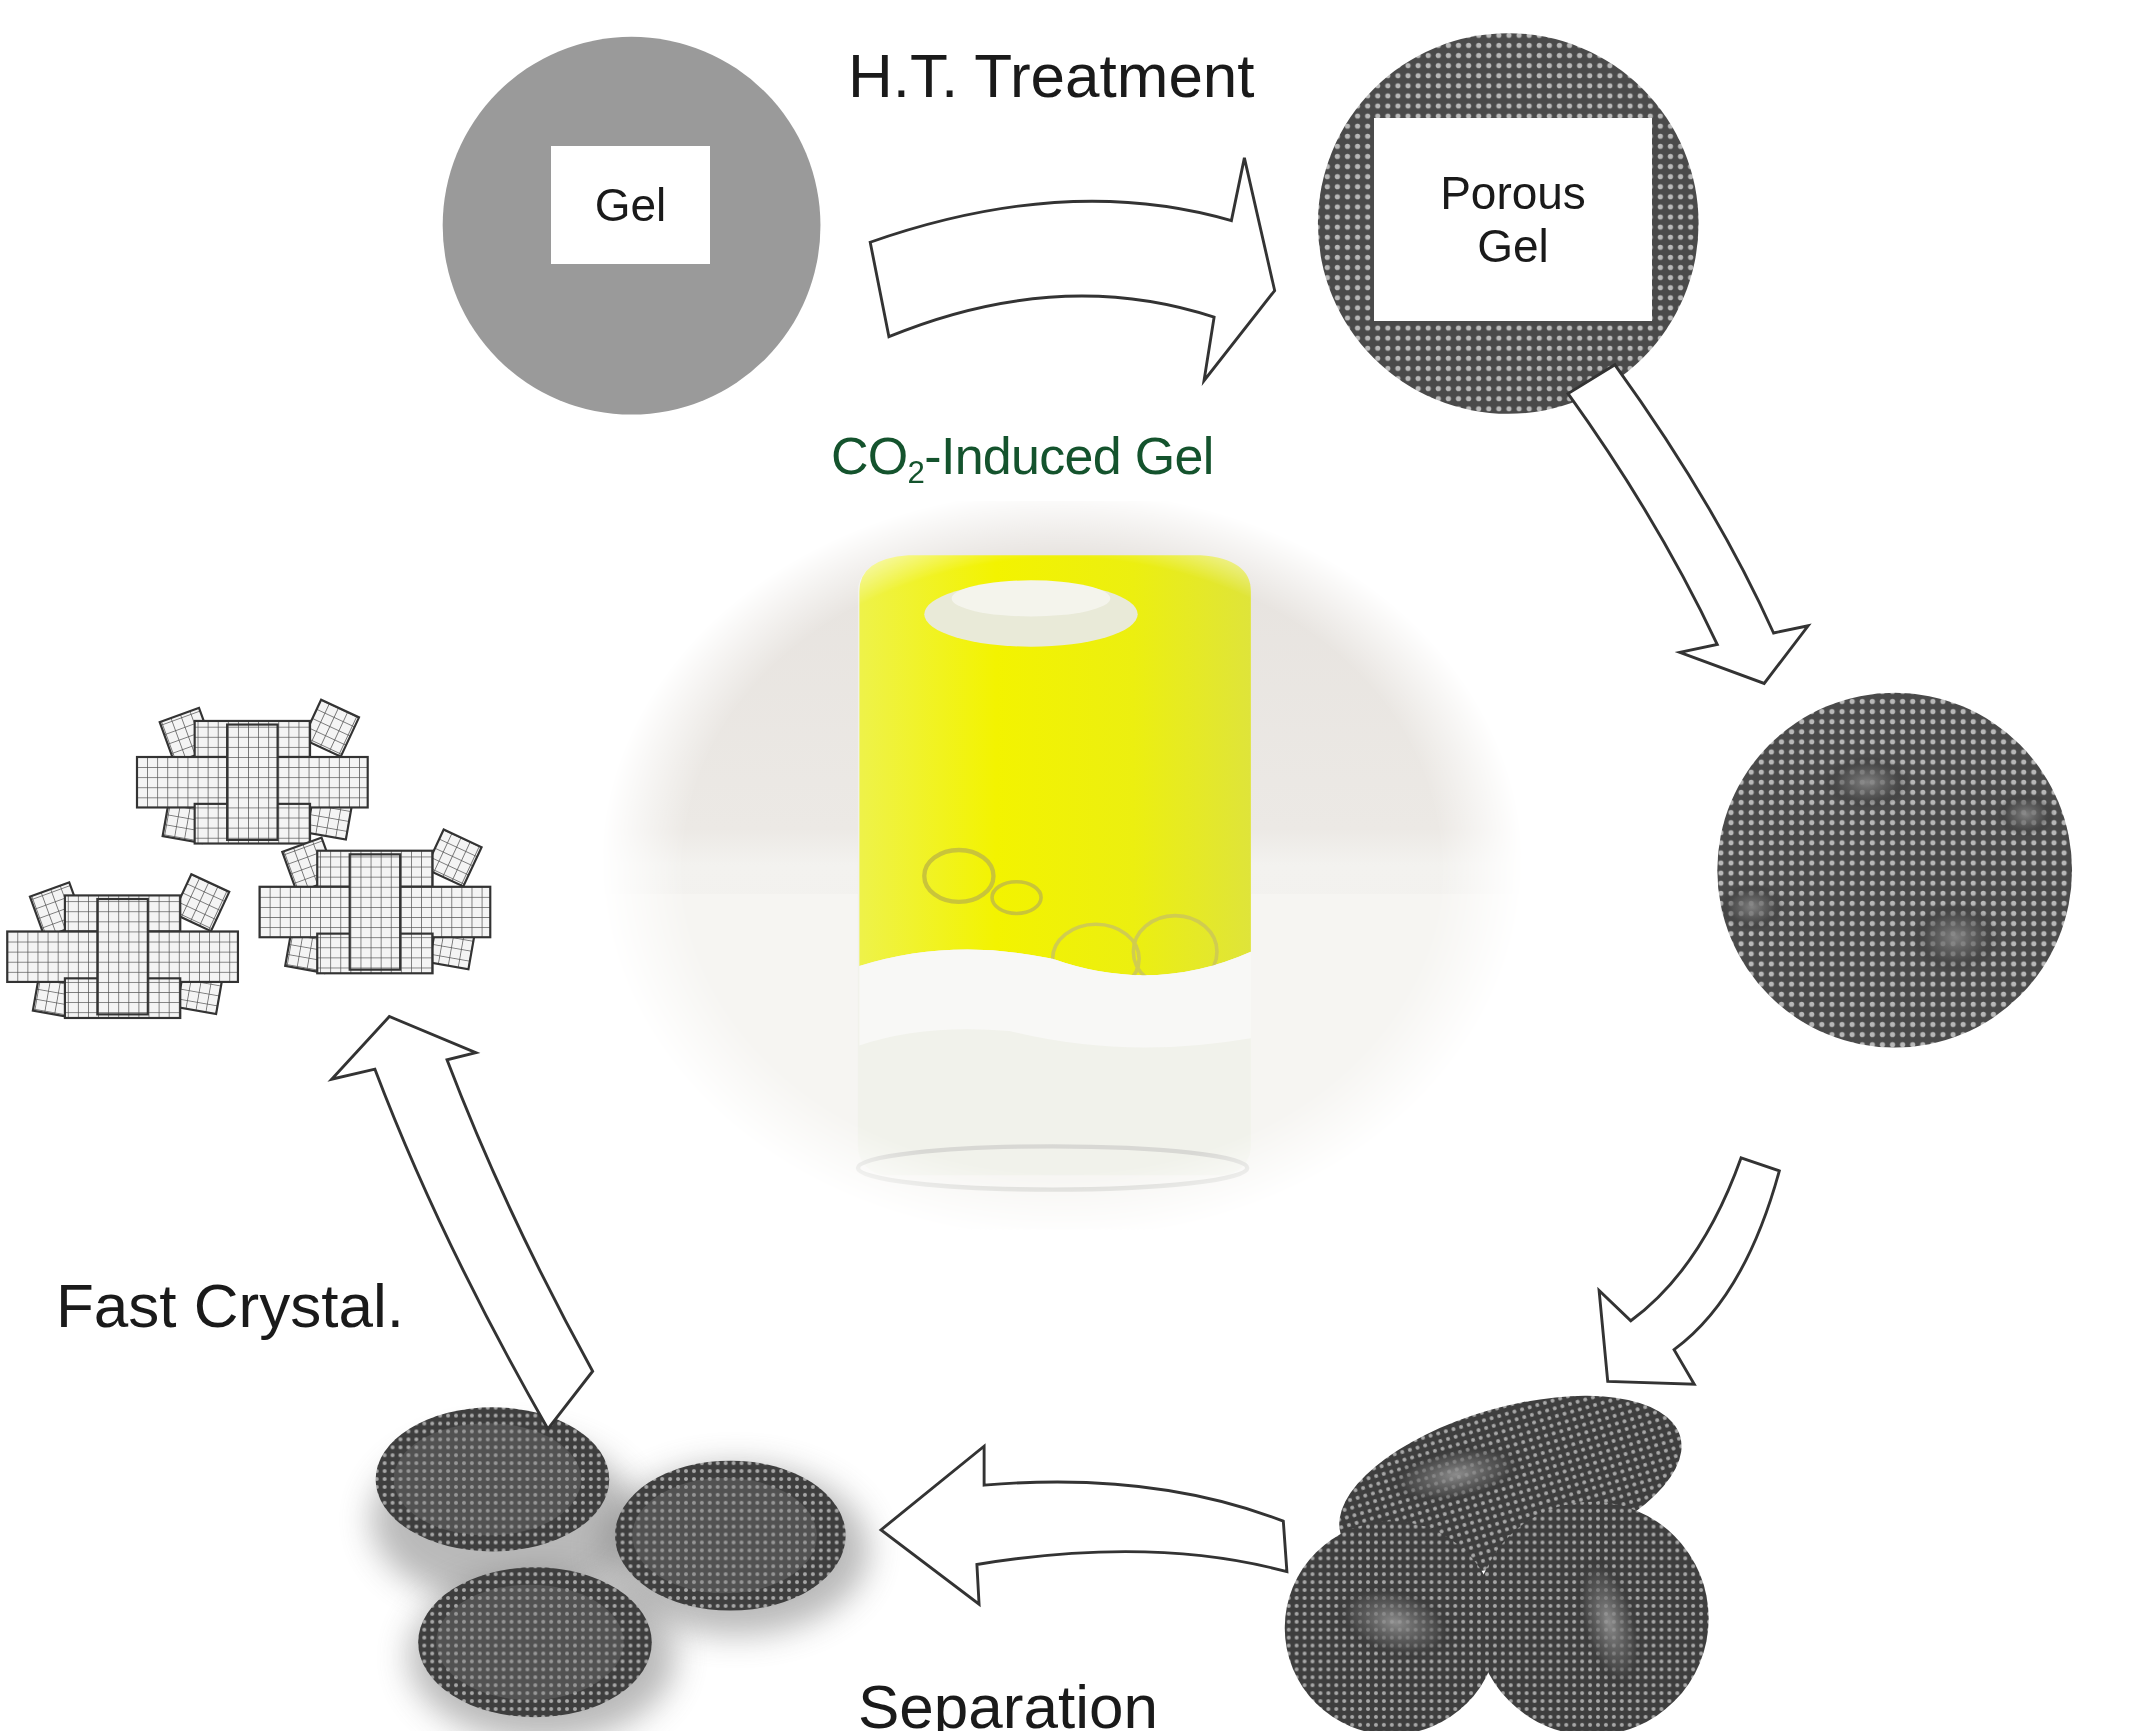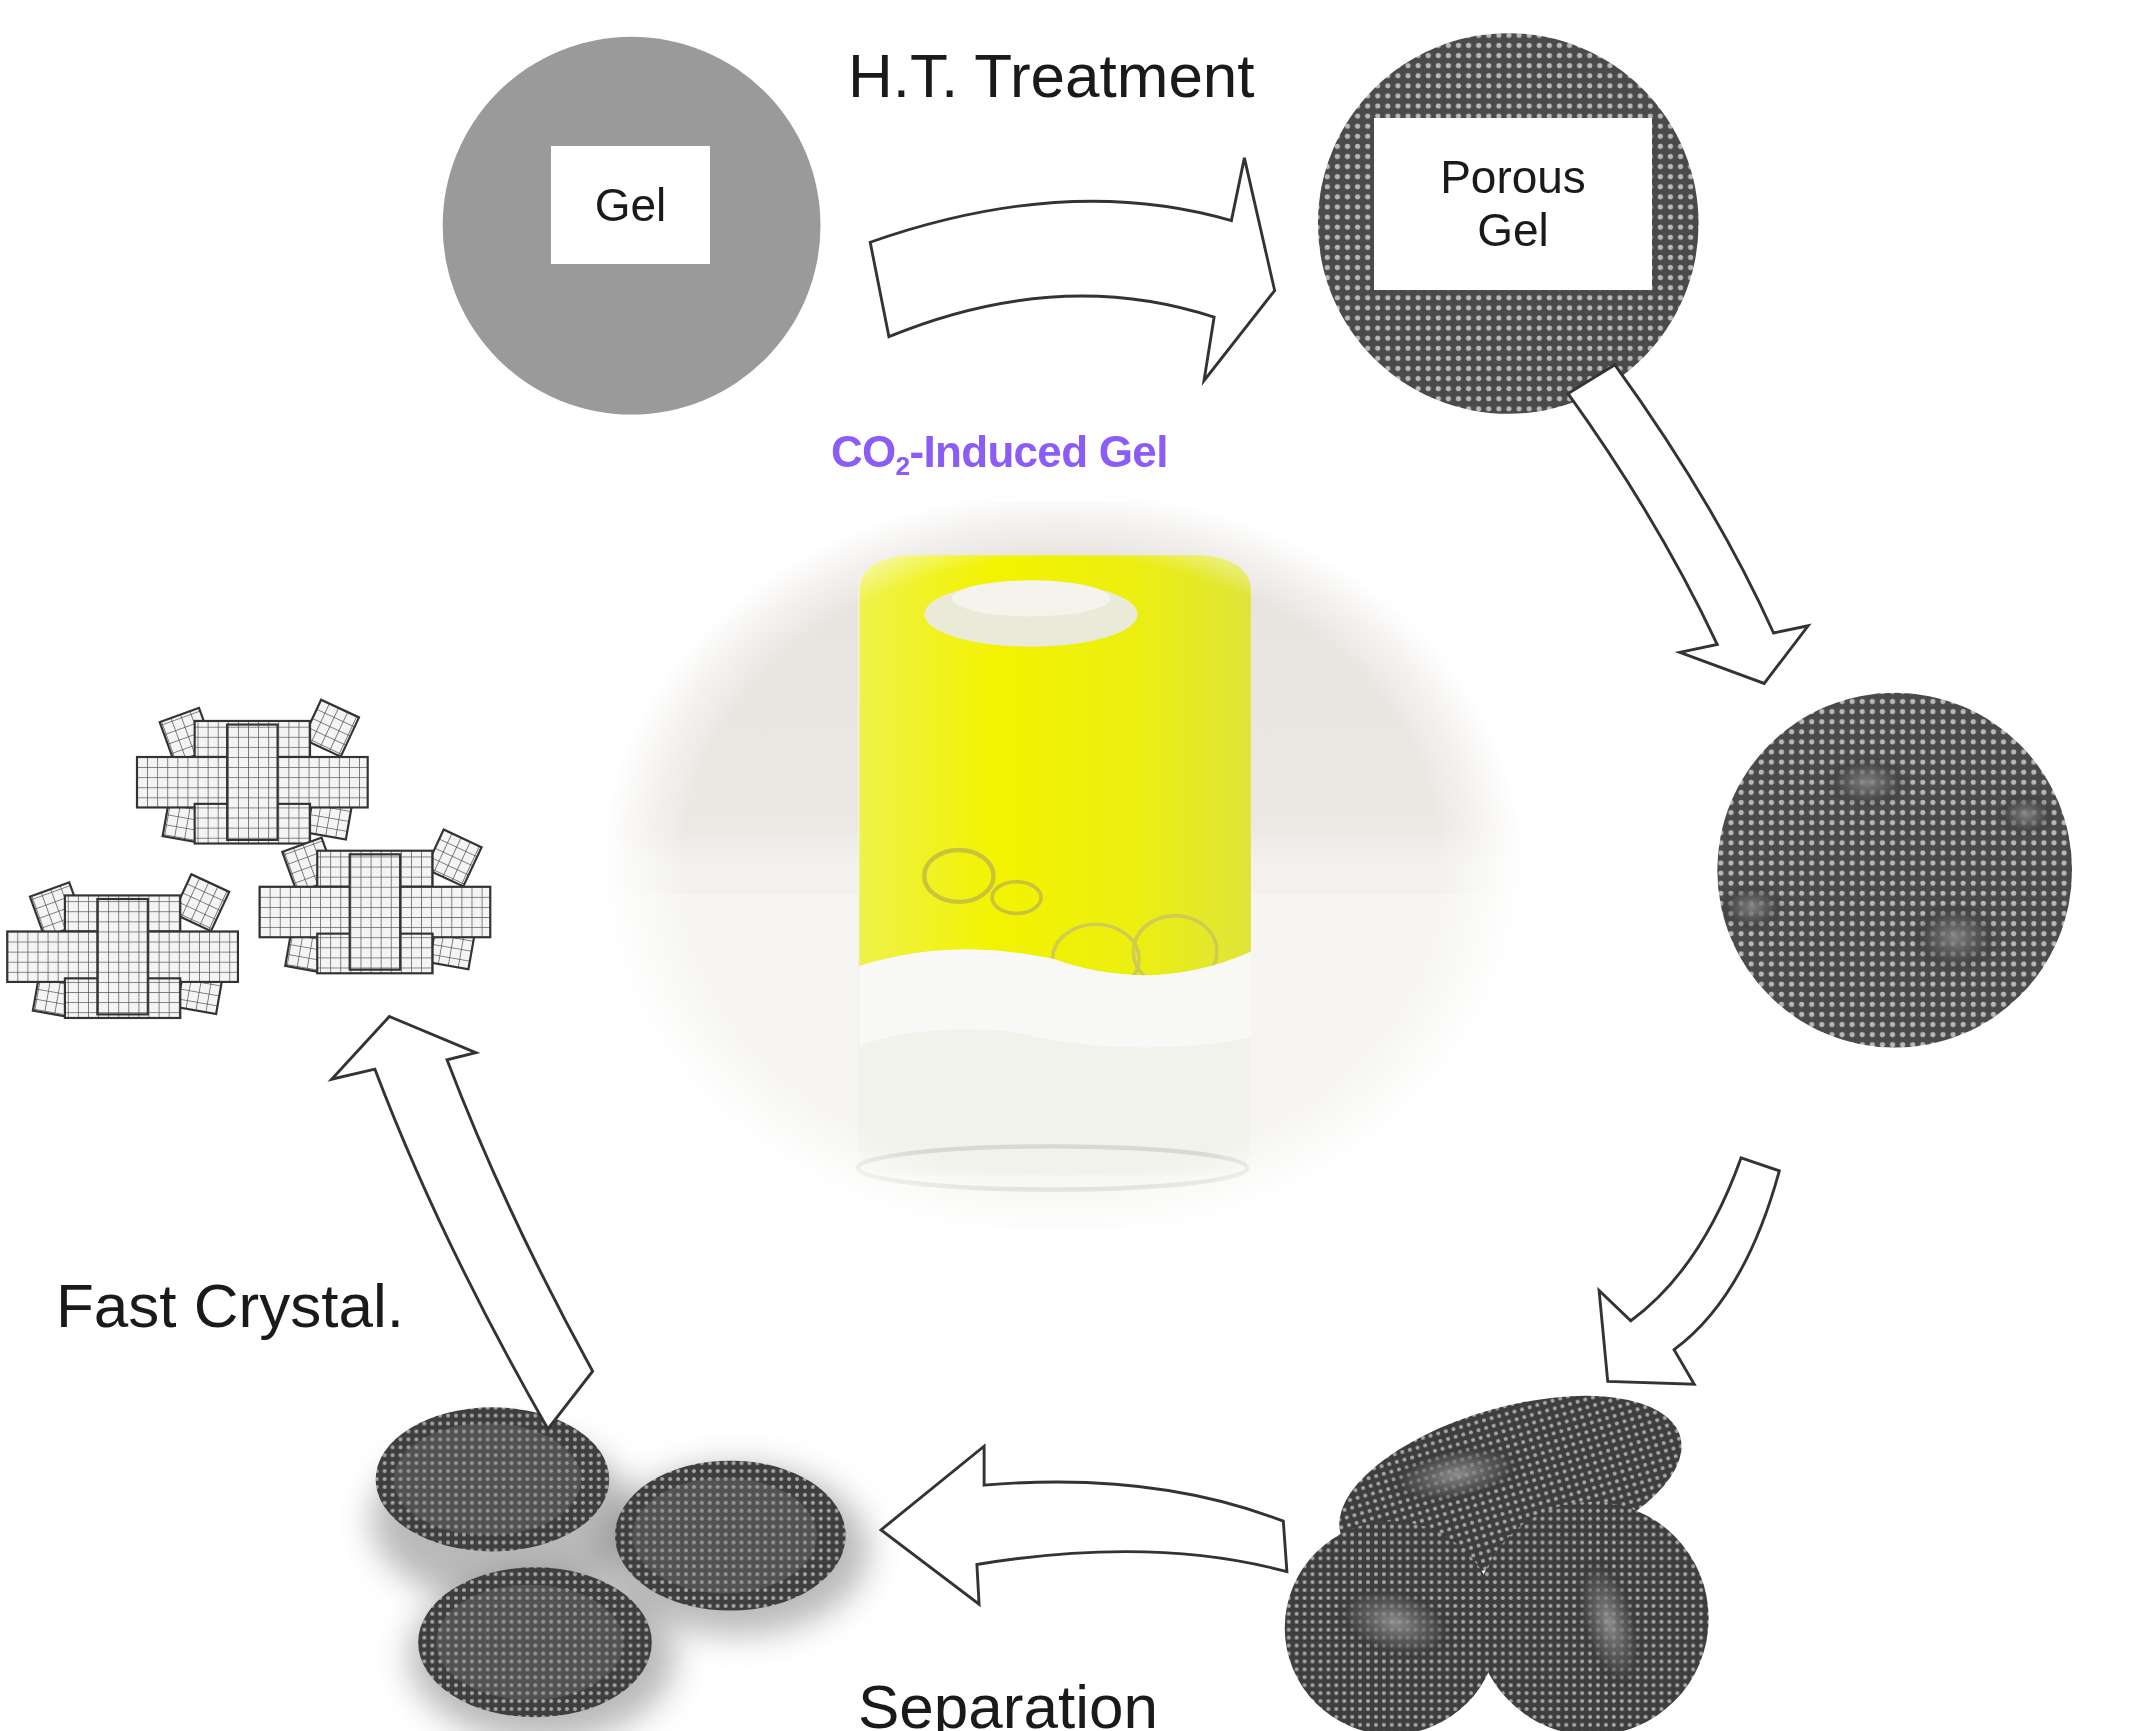--- a/index.html
+++ b/index.html
@@ -1,20 +1,20 @@
 <!DOCTYPE html>
 <html style="font-size:11.5px"><head>
 <meta charset="utf-8">
 <style>
   html, body { margin:0; padding:0; background:#ffffff; }
   body { width:2129px; height:1731px; position:relative; overflow:hidden; font-family:"Liberation Sans", sans-serif; }
   #stage { position:absolute; left:0; top:0; width:2129px; height:1731px; }
   .label { position:absolute; white-space:nowrap; color:#1a1a1a; font-family:"Liberation Sans", sans-serif; line-height:1; }
   .step-label { font-size:62px;margin-top:23px; }
-  .green-label { color:#8b5cf6; font-weight:bold; font-size:44px; letter-spacing:-0.7px; }
+  .green-label { color:#14532d; font-weight:normal; font-size:52px; letter-spacing:-0.7px; }
   .box-label { position:absolute; background:#ffffff; display:flex; flex-direction:column; align-items:center; justify-content:center; font-size:46px; color:#1a1a1a; line-height:1.15; text-align:center; }
   sub { font-size:0.6em; vertical-align:-0.3em; }
 </style>
 </head>
 <body>
 
 <div id="stage">
 <svg width="2129" height="1731" viewBox="0 0 2953 2401" xmlns="http://www.w3.org/2000/svg" style="position:absolute;left:0;top:0">
   <defs>
     <pattern id="porous" width="14" height="14" patternUnits="userSpaceOnUse">
@@ -166,21 +166,21 @@
     <path d="M1192 1340 Q1320 1300 1460 1330 Q1600 1380 1735 1320 L1735 1440 Q1560 1470 1400 1430 Q1280 1420 1192 1450 Z" fill="#f8f8f6"></path>
 
     <ellipse cx="1460" cy="1620" rx="270" ry="30" fill="none" stroke="#d8d8d4" stroke-width="6"></ellipse>
   </g>
 </svg>
 
 <div class="box-label" style="left:551px; top:146px; width:159px; height:118px;">
   <span>Gel</span>
 </div>
 
-<div class="box-label" style="left:1374px; top:118px; width:278px; height:172px;">
+<div class="box-label" style="left:1374px; top:118px; width:278px; height:203px;">
   <span>Porous</span>
   <span>Gel</span>
 </div>
 
 <div class="label step-label" style="left:848px; top:21.6px;">H.T. Treatment</div>
 
 
 
 <div class="label step-label" style="left:858px; top:1653px;text-decoration:underline;">Separation</div>
 

